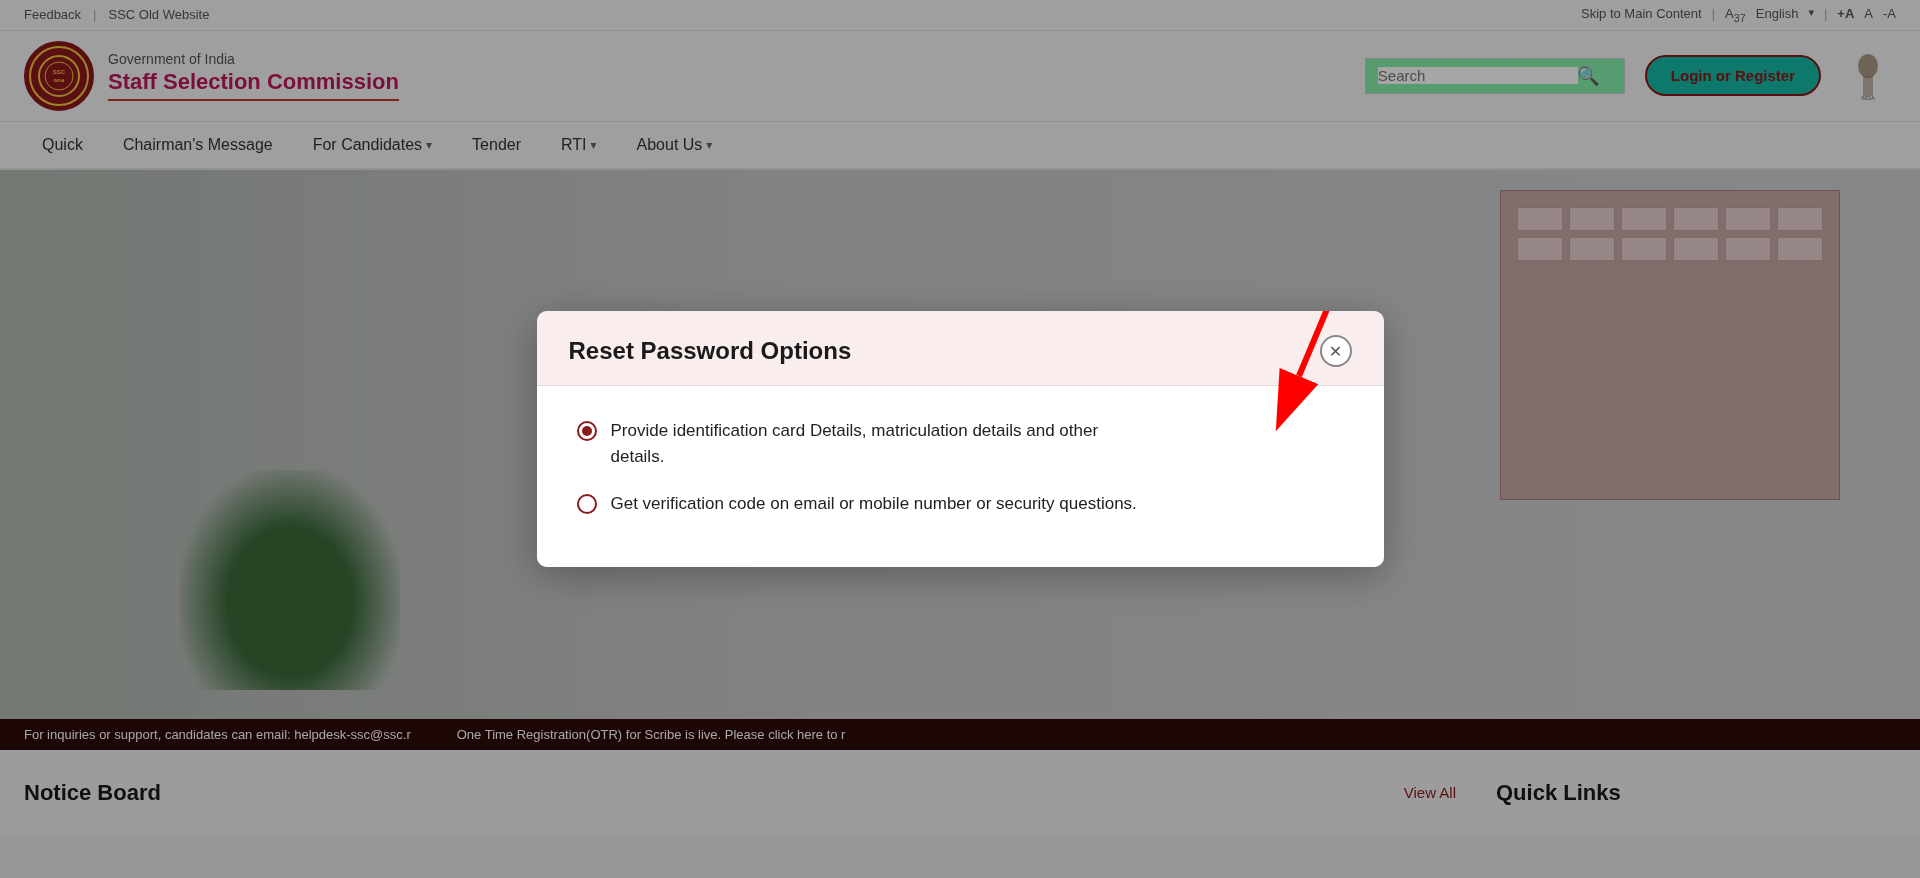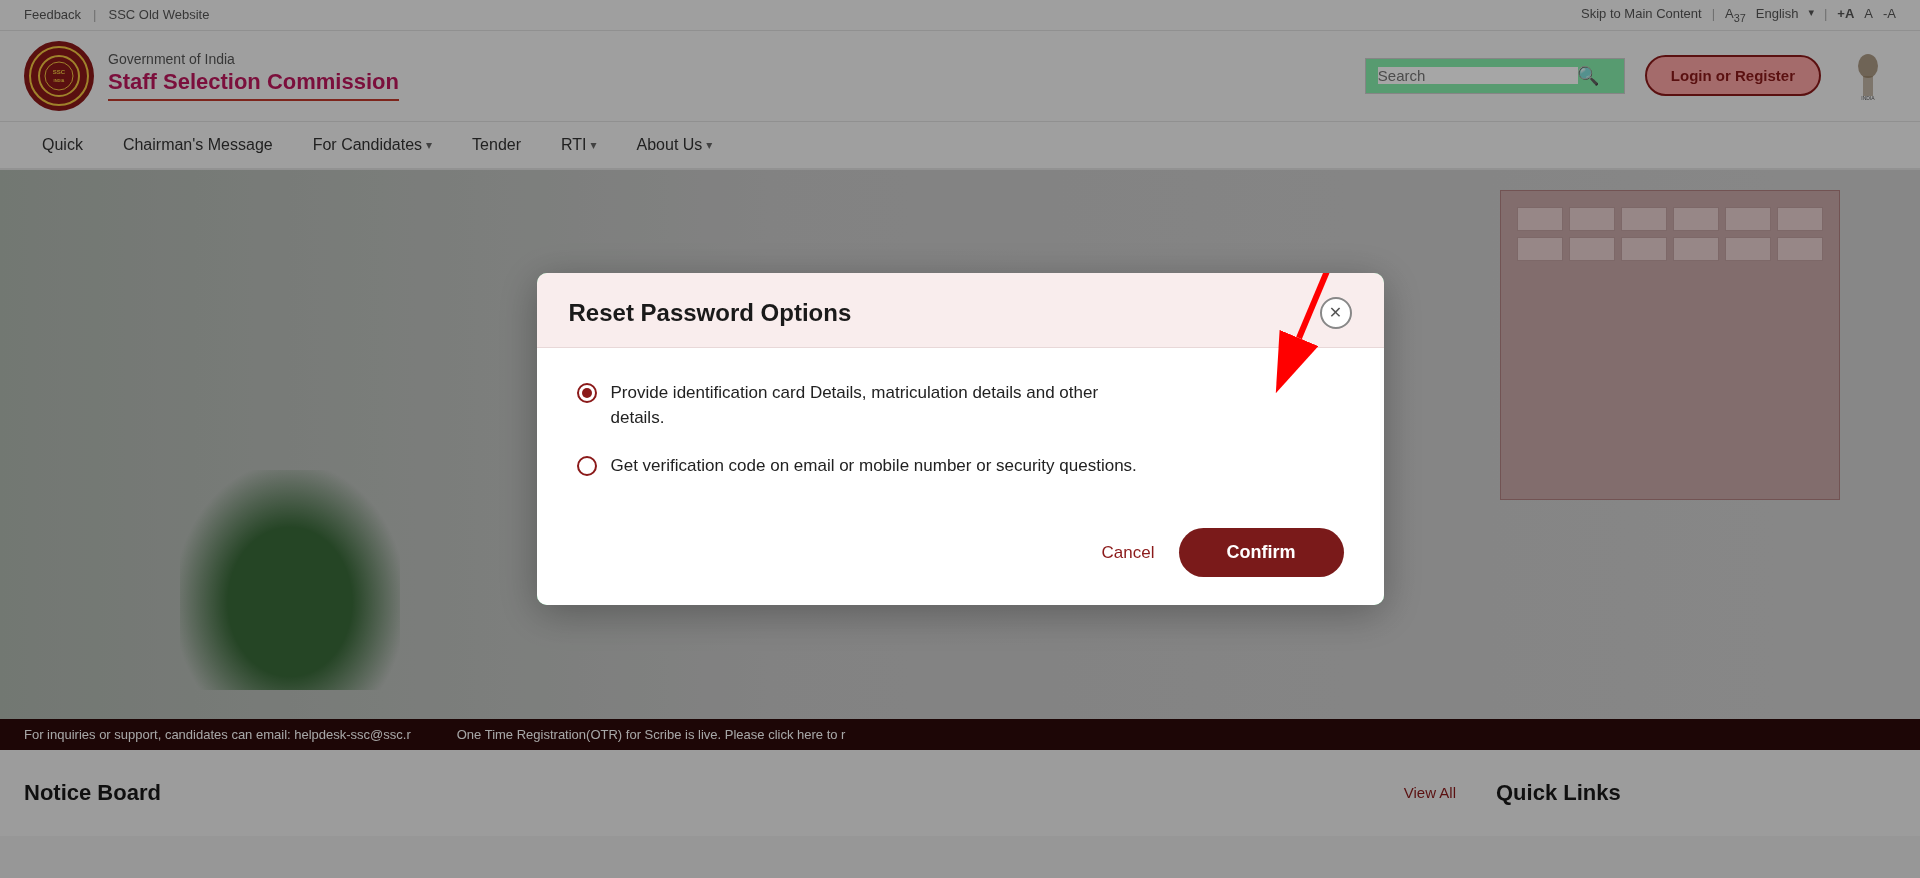--- a/index.html
+++ b/index.html
@@ -62,21 +62,21 @@
       padding: 6px 12px;
       background: #86efac;
       width: 260px;
     }
     .search-box input {
       border: none; outline: none; font-size: 15px; width: 200px; color: #999;
     }
     .search-icon-btn { background: none; border: none; cursor: pointer; font-size: 18px; color: #555; }
     .login-btn {
       border: 2px solid #8b1a1a;
-      background: #fca5a5;
+      background: #14b8a6;
       color: #8b1a1a;
       padding: 10px 24px;
       border-radius: 30px;
       font-size: 15px;
       font-weight: bold;
       cursor: pointer;
     }
     .emblem {
       width: 55px; height: 55px;
       display: flex; align-items: center; justify-content: center;
@@ -377,18 +377,14 @@
         <span>
           <span>Provide identification card Details, matriculation details and other</span><br>
           <span>details.</span>
         </span>
       </div>
       <div class="radio-option">
         <div class="radio-btn"></div>
         <span>Get verification code on email or mobile number or security questions.</span>
       </div>
     </div>
-    <div class="modal-footer">
-      <button class="cancel-btn">Cancel</button>
-      <button class="confirm-btn">Confirm</button>
-    </div>
   </div>
 </div>
 
 </body></html>

